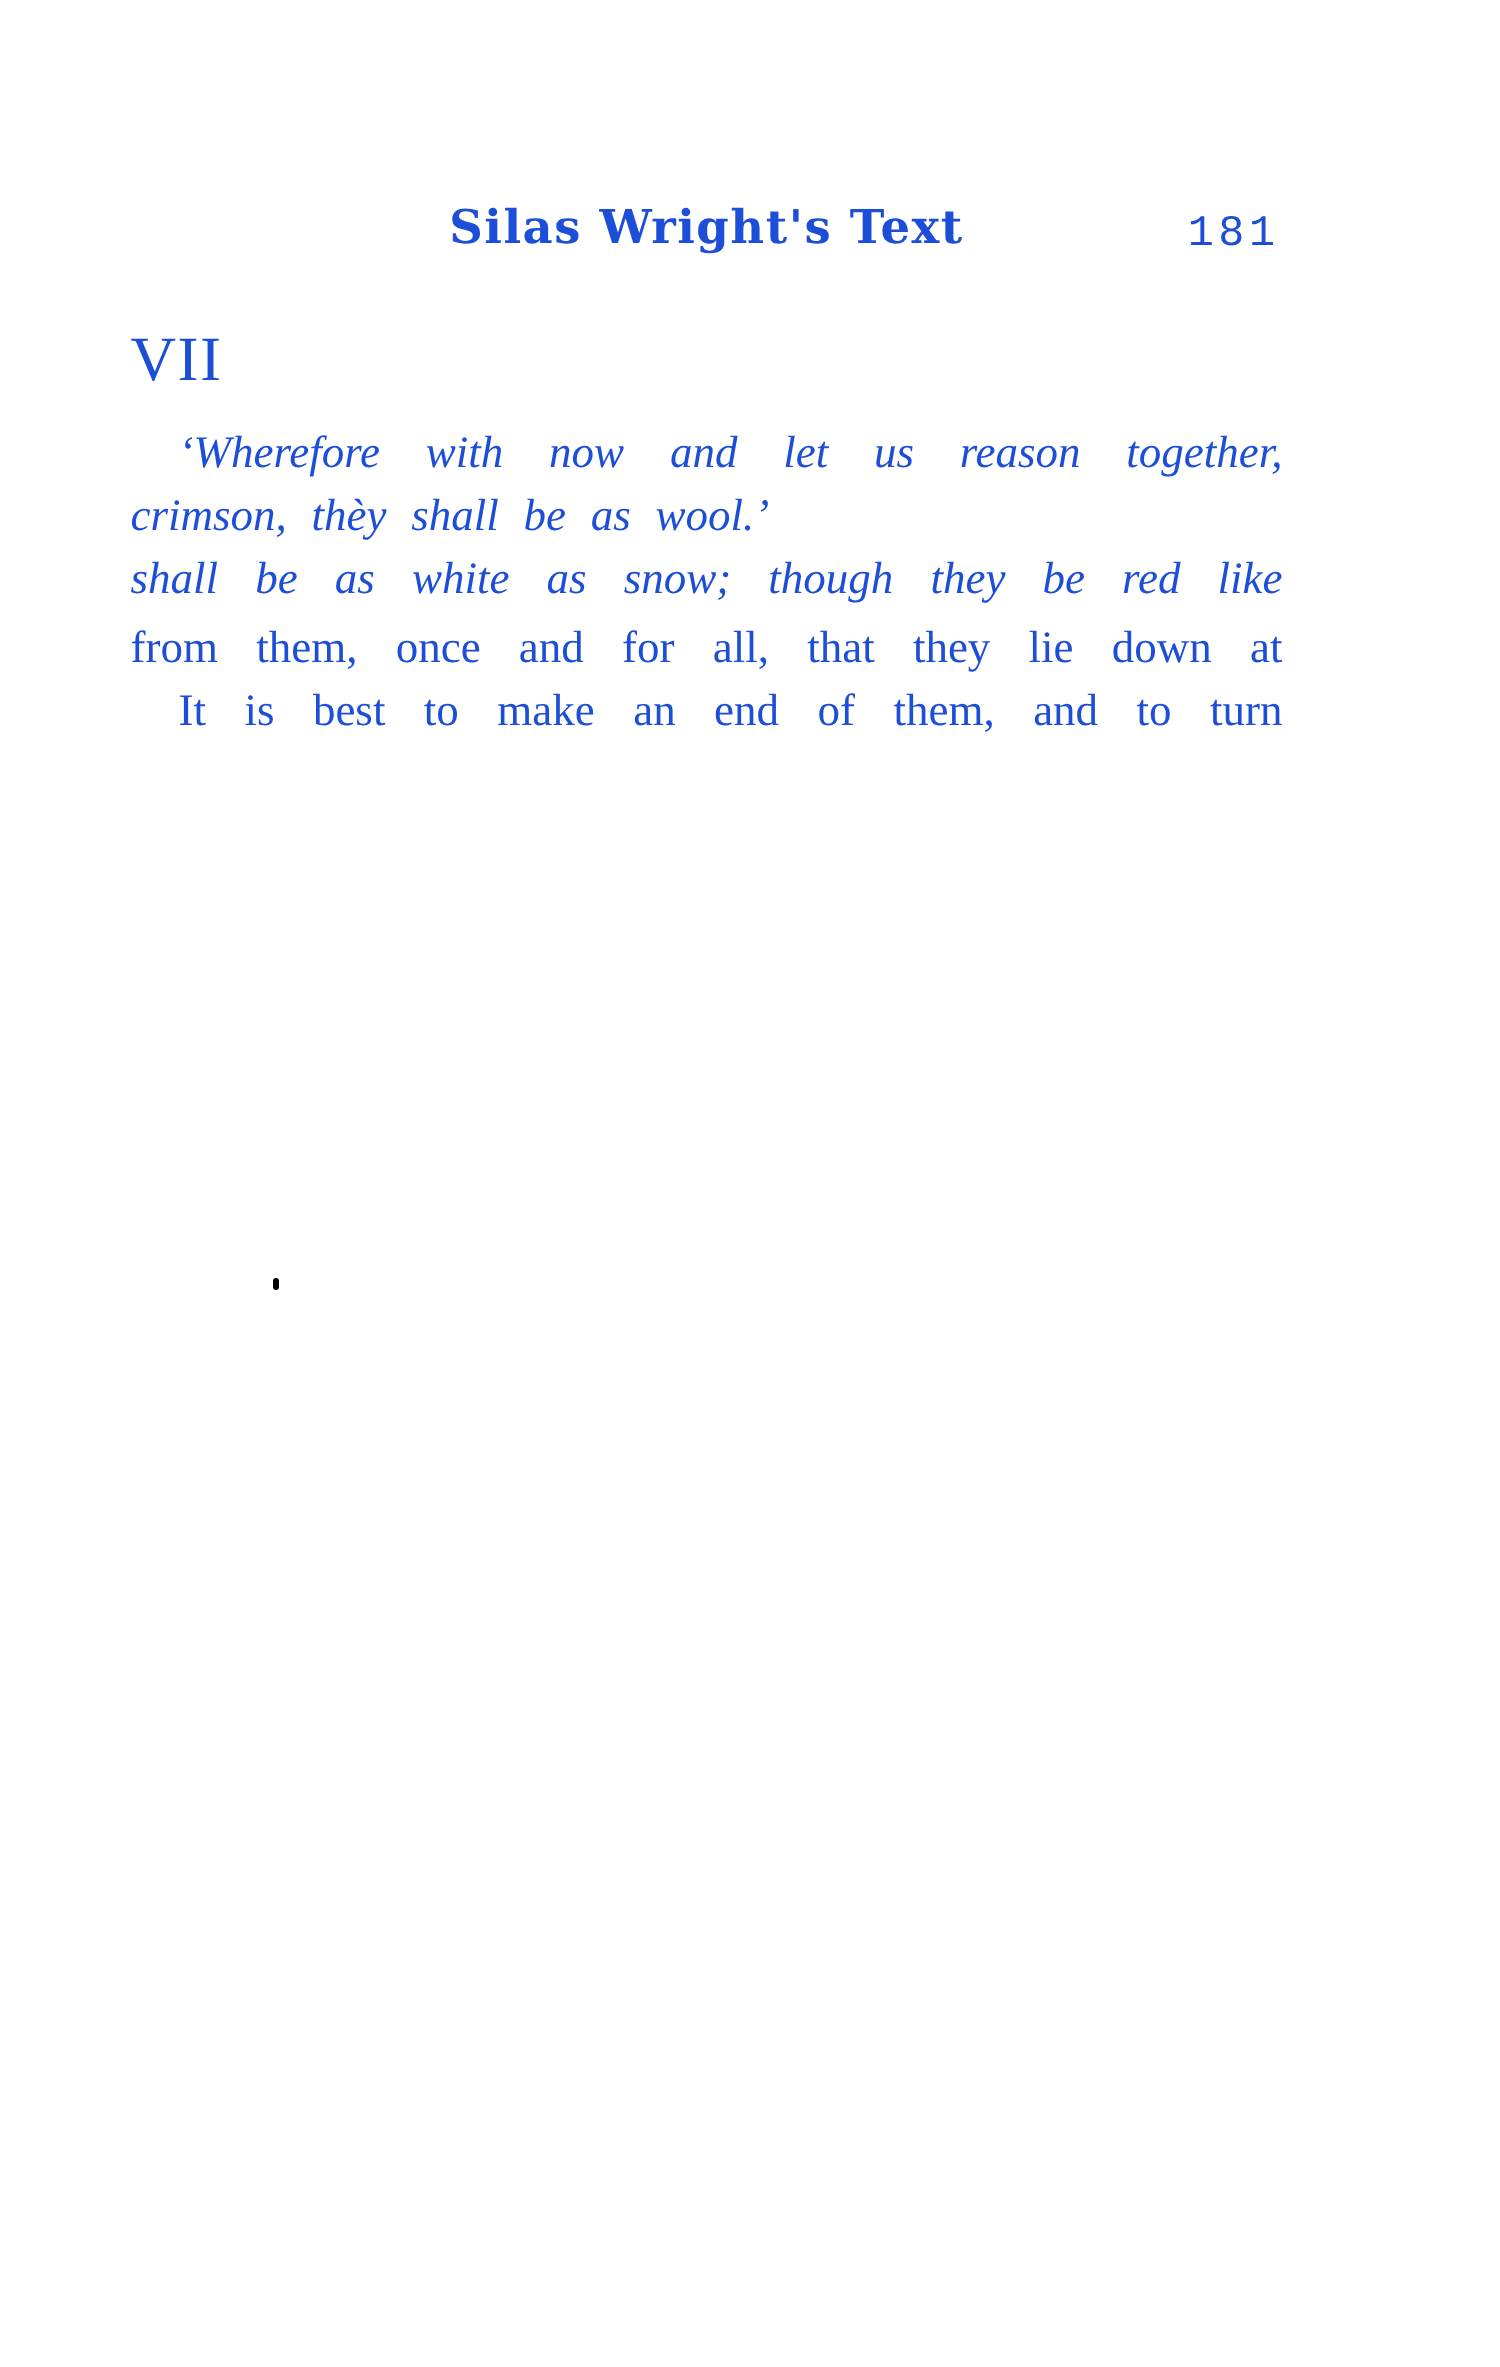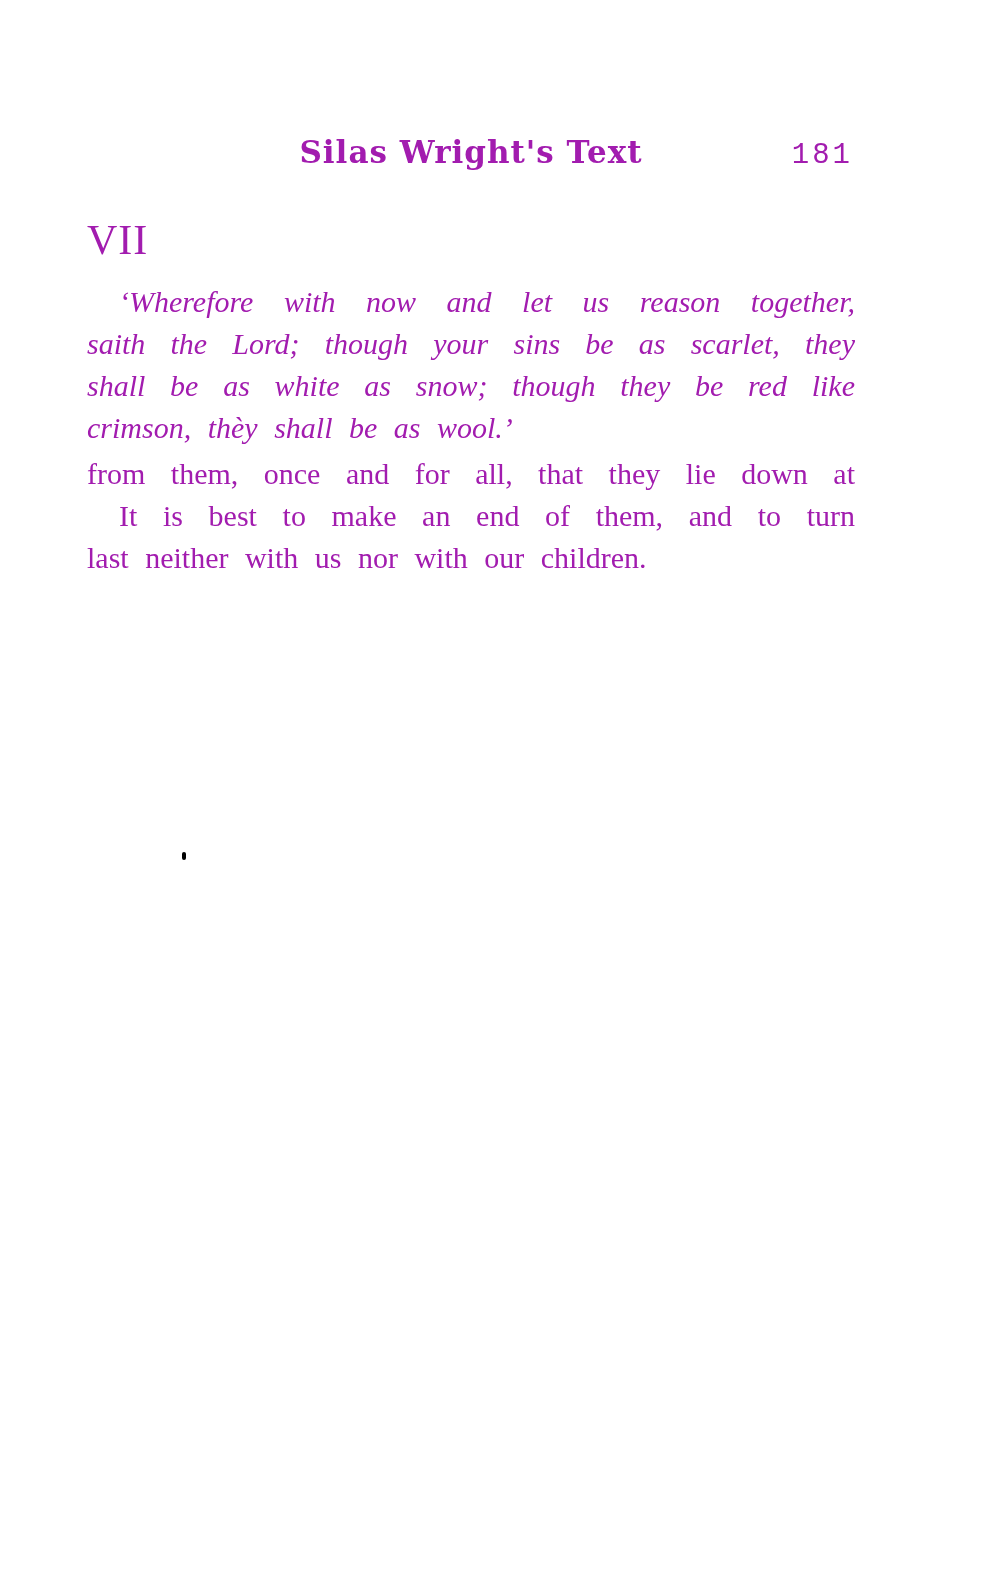--- a/index.html
+++ b/index.html
@@ -6,21 +6,21 @@
 
   html, body {
     background: #ffffff;
   }
 
   .page {
     position: relative;
     width: 1000px;
     height: 1578px;
     background: #ffffff;
-    color: #a21caf;
+    color: #1d4ed8;
     font-family: "DejaVu Serif", serif;
     overflow: hidden;
   }
 
   .text-block {
     position: absolute;
     left: 87px;
     top: 0;
     width: 768px;
   }
@@ -113,29 +113,27 @@
       <div class="running-title">Silas Wright's Text</div>
       <div class="page-number">181</div>
     </div>
 
     <div class="chapter-heading">VII</div>
 
     <div class="body-text">
 
       <div class="quote-para">
         <div class="line first">‘Wherefore with now and let us reason together,</div>
-        <div class="line">saith the Lord; though your sins be as scarlet, they</div>
+        <div class="line last">crimson, thèy shall be as wool.’</div>
         <div class="line">shall be as white as snow; though they be red like</div>
-        <div class="line last">crimson, thèy shall be as wool.’</div>
       </div>
 
       <div class="body-para">
         <div class="line">from them, once and for all, that they lie down at</div>
         <div class="line first">It is best to make an end of them, and to turn</div>
-        <div class="line last">last neither with us nor with our children.</div>
       </div>
 
     </div>
 
   </div>
 
   <div class="ink-speck"></div>
 
 </div>
 

